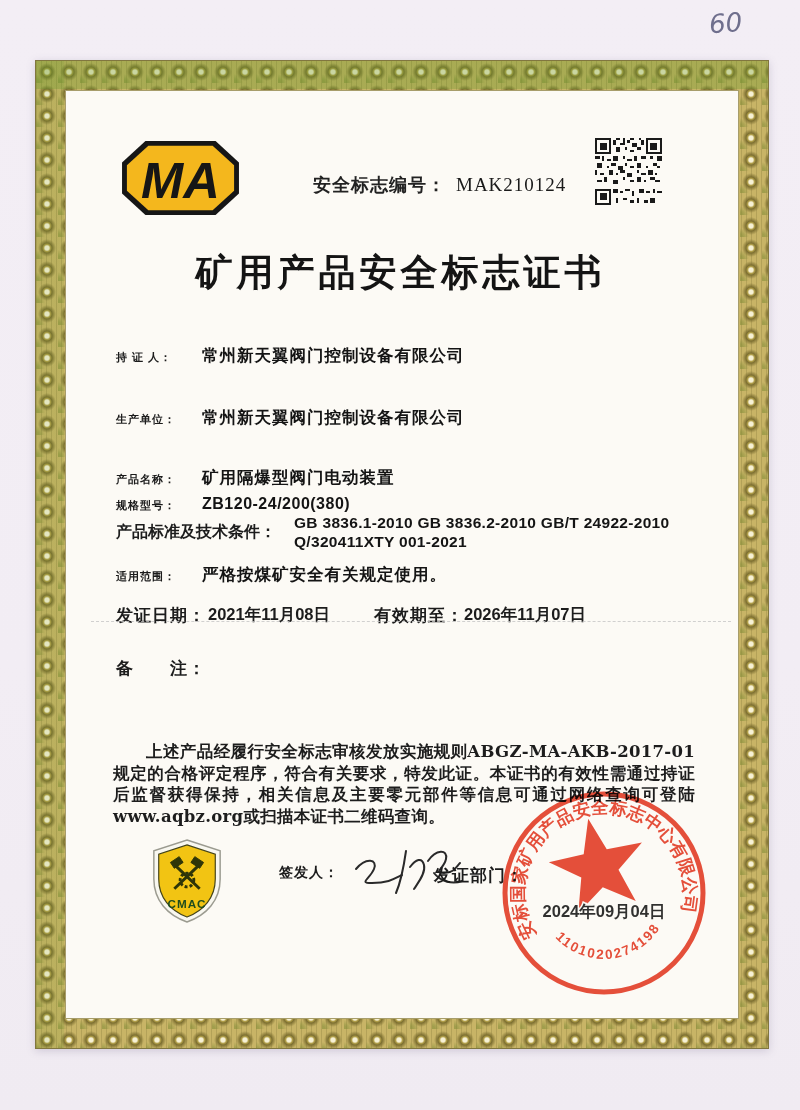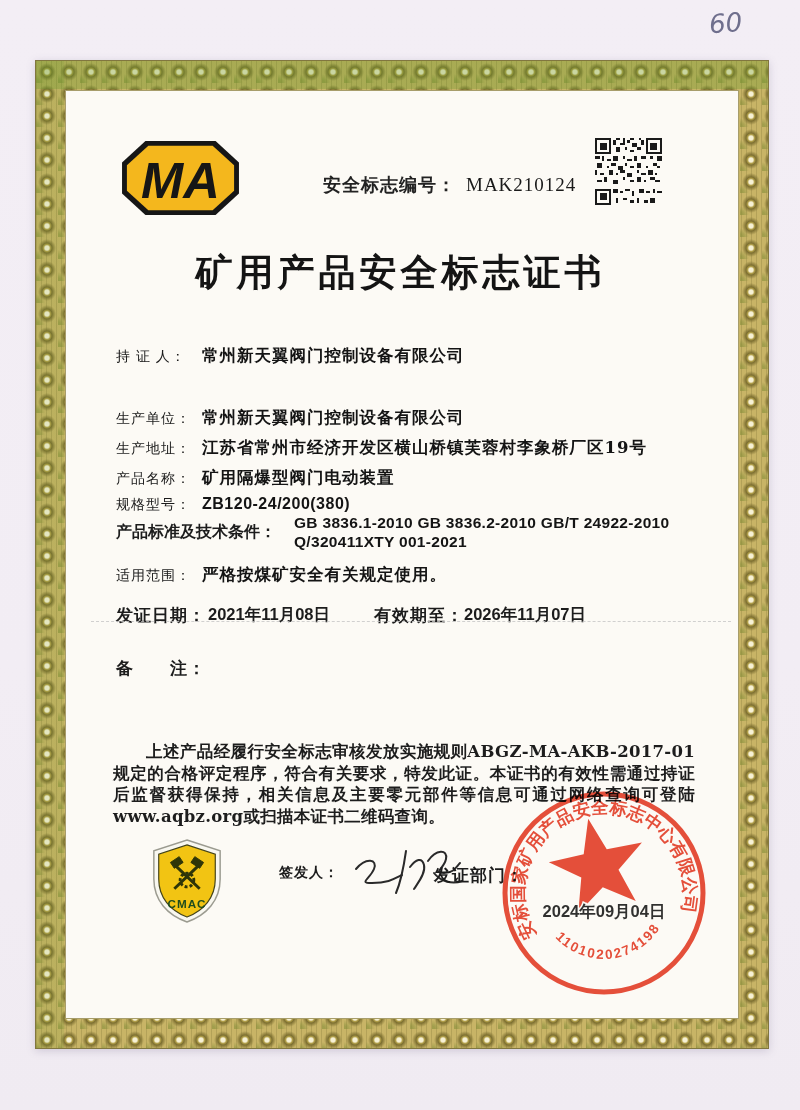--- a/index.html
+++ b/index.html
@@ -30,34 +30,34 @@
       linear-gradient(180deg, rgba(96,150,40,.30) 0 28px, rgba(0,0,0,0) 28px),
       linear-gradient(90deg, rgba(96,150,40,.12) 0 28px, rgba(0,0,0,0) 28px);
   }
   .paper{
     position:absolute;inset:29px;background:#fcfaf5;border:1px solid #a79d6b;z-index:1;
   }
   .content{position:absolute;inset:0;z-index:2;}
 
   
   .ma-logo{position:absolute;left:84px;top:79px;}
-  .header-line{position:absolute;left:287px;top:112px;font-size:18px;white-space:nowrap;text-align:center;}
+  .header-line{position:absolute;left:277px;top:112px;font-size:18px;white-space:nowrap;text-align:center;}
   .header-label{font-weight:700;color:#222;letter-spacing:1px;}
   .header-number{font-family:"Liberation Serif",serif;font-size:19px;color:#1a1a1a;margin-left:10px;letter-spacing:1px;}
   .qr{position:absolute;left:559px;top:77px;width:67px;height:67px;}
 
   .cert-title{
     position:absolute;left:0;top:187px;width:729px;text-align:center;
     font-family:"DejaVu Serif","Liberation Serif",serif;font-weight:700;
     font-size:37px;letter-spacing:4px;color:#141414;
   }
 
   
   .row{position:absolute;left:80px;white-space:nowrap;}
-  .row .lbl{display:inline-block;width:86px;font-weight:400;font-size:14px;color:#1b1b1b;letter-spacing:1px;}
+  .row .lbl{display:inline-block;width:86px;font-weight:700;font-size:11px;color:#1b1b1b;letter-spacing:1px;}
   .row .val{
     font-family:"DejaVu Serif","Liberation Serif",serif;font-weight:700;
     font-size:16.5px;color:#141414;letter-spacing:1px;
   }
   .row .val.num{font-family:"Liberation Sans",sans-serif;font-size:16px;letter-spacing:.5px;}
   .row .lbl + .val{margin-left:0;}
   .r0{top:284px}.r1{top:316px}.r2{top:346px}.r3{top:376px}.r4{top:406px}.r5{top:434px}
   .row-std{position:absolute;left:80px;top:452px;display:flex;align-items:center;white-space:normal;}
   .row-std .lbl{width:178px;font-weight:700;font-size:16px;letter-spacing:0;}
   .row-std .val{
@@ -183,21 +183,20 @@
           <rect x="18" y="26" width="1" height="2"></rect>
           <rect x="21" y="27" width="2" height="1"></rect>
           <rect x="24" y="26" width="2" height="2"></rect>
       </g>
     </svg>
 
     <div class="cert-title">矿用产品安全标志证书</div>
 
     <div class="row r0"><span class="lbl">持 证 人：</span><span class="val">常州新天翼阀门控制设备有限公司</span></div>
     <div class="row r2"><span class="lbl">生产单位：</span><span class="val">常州新天翼阀门控制设备有限公司</span></div>
-    <div class="row r3"><span class="lbl">生产地址：</span><span class="val">江苏省常州市经济开发区横山桥镇芙蓉村李象桥厂区19号</span></div>
     <div class="row r4"><span class="lbl">产品名称：</span><span class="val">矿用隔爆型阀门电动装置</span></div>
     <div class="row r5"><span class="lbl">规格型号：</span><span class="val num">ZB120-24/200(380)</span></div>
     <div class="row-std">
         <span class="lbl">产品标准及技术条件：</span>
         <span class="val">GB 3836.1-2010 GB 3836.2-2010 GB/T 24922-2010 Q/320411XTY 001-2021</span>
       </div>
     <div class="row r7"><span class="lbl">适用范围：</span><span class="val">严格按煤矿安全有关规定使用。</span></div>
 
     <div class="dates-row">
       <span class="lbl lbl-issue">发证日期：</span>

